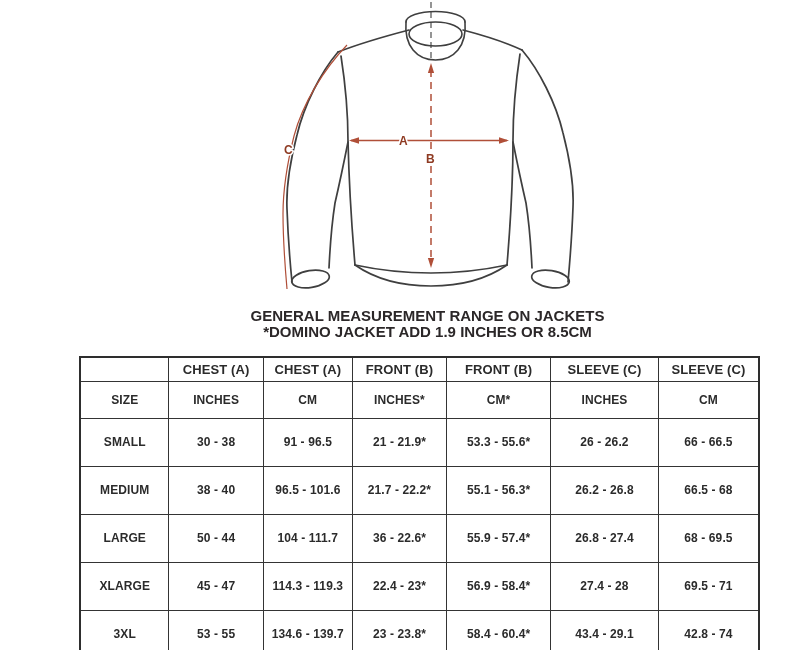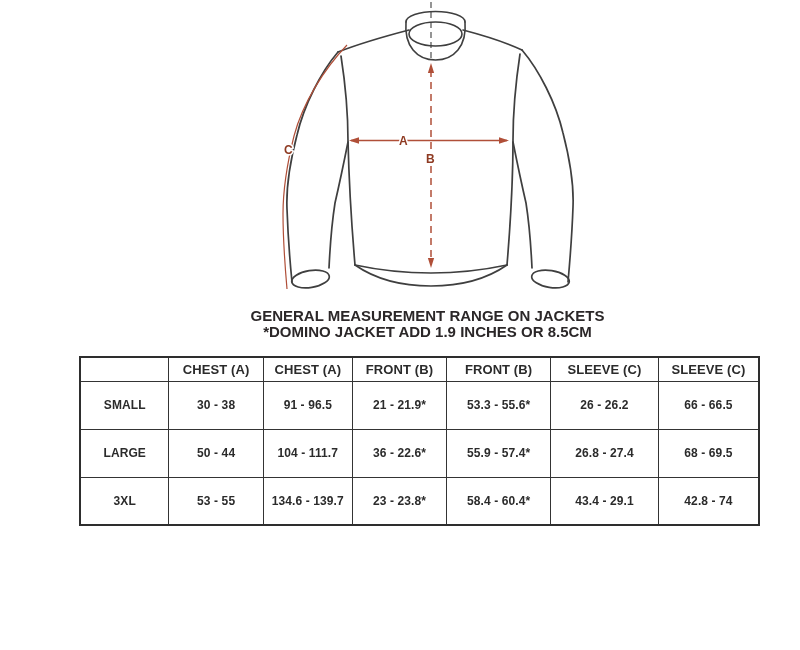--- a/index.html
+++ b/index.html
@@ -109,39 +109,66 @@
     <thead>
         <tr class="hrow1">
           <th></th>
           <th>CHEST (A)</th>
           <th>CHEST (A)</th>
           <th>FRONT (B)</th>
           <th>FRONT (B)</th>
           <th>SLEEVE (C)</th>
           <th>SLEEVE (C)</th>
         </tr>
+        <tr class="hrow2">
+          <th>SIZE</th>
+          <th>INCHES</th>
+          <th>CM</th>
+          <th>INCHES*</th>
+          <th>CM*</th>
+          <th>INCHES</th>
+          <th>CM</th>
+        </tr>
       </thead>
     <tbody>
         <tr>
           <td>SMALL</td>
           <td>30 - 38</td>
           <td>91 - 96.5</td>
           <td>21 - 21.9*</td>
           <td>53.3 - 55.6*</td>
           <td>26 - 26.2</td>
           <td>66 - 66.5</td>
         </tr>
         <tr>
+          <td>MEDIUM</td>
+          <td>38 - 40</td>
+          <td>96.5 - 101.6</td>
+          <td>21.7 - 22.2*</td>
+          <td>55.1 - 56.3*</td>
+          <td>26.2 - 26.8</td>
+          <td>66.5 - 68</td>
+        </tr>
+        <tr>
           <td>LARGE</td>
           <td>50 - 44</td>
           <td>104 - 111.7</td>
           <td>36 - 22.6*</td>
           <td>55.9 - 57.4*</td>
           <td>26.8 - 27.4</td>
           <td>68 - 69.5</td>
+        </tr>
+        <tr>
+          <td>XLARGE</td>
+          <td>45 - 47</td>
+          <td>114.3 - 119.3</td>
+          <td>22.4 - 23*</td>
+          <td>56.9 - 58.4*</td>
+          <td>27.4 - 28</td>
+          <td>69.5 - 71</td>
         </tr>
         <tr>
           <td>3XL</td>
           <td>53 - 55</td>
           <td>134.6 - 139.7</td>
           <td>23 - 23.8*</td>
           <td>58.4 - 60.4*</td>
           <td>43.4 - 29.1</td>
           <td>42.8 - 74</td>
         </tr>

